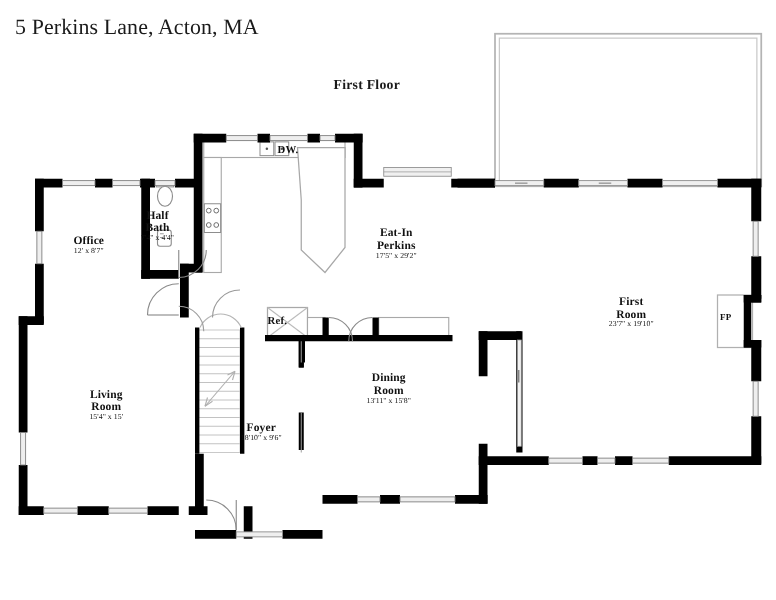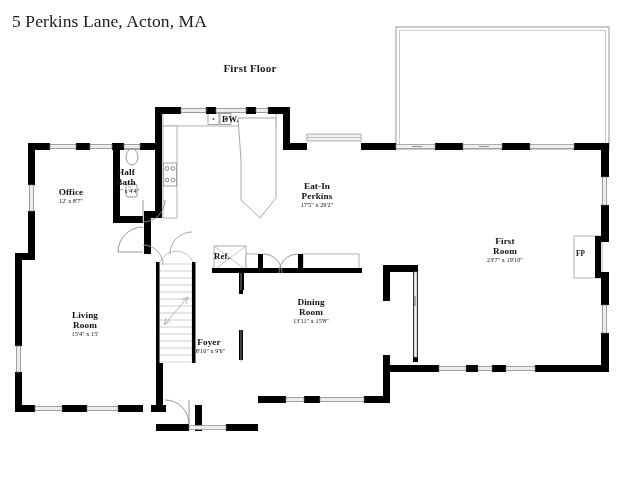--- a/index.html
+++ b/index.html
@@ -29,21 +29,21 @@
     font-weight: 400;
     color: #1a1a1a;
     letter-spacing: 0.1px;
     white-space: nowrap;
   }
   .floor-label {
     position: absolute;
     left: 180px;
     top: 62px;
     width: 140px;
-    text-align: center;
+    text-align: right;
     font-size: 11px;
     font-weight: bold;
     color: #1a1a1a;
     letter-spacing: 0.2px;
   }
   .footer-note {
     position: absolute;
     left: 10px;
     top: 455px;
     font-size: 7.4px;

